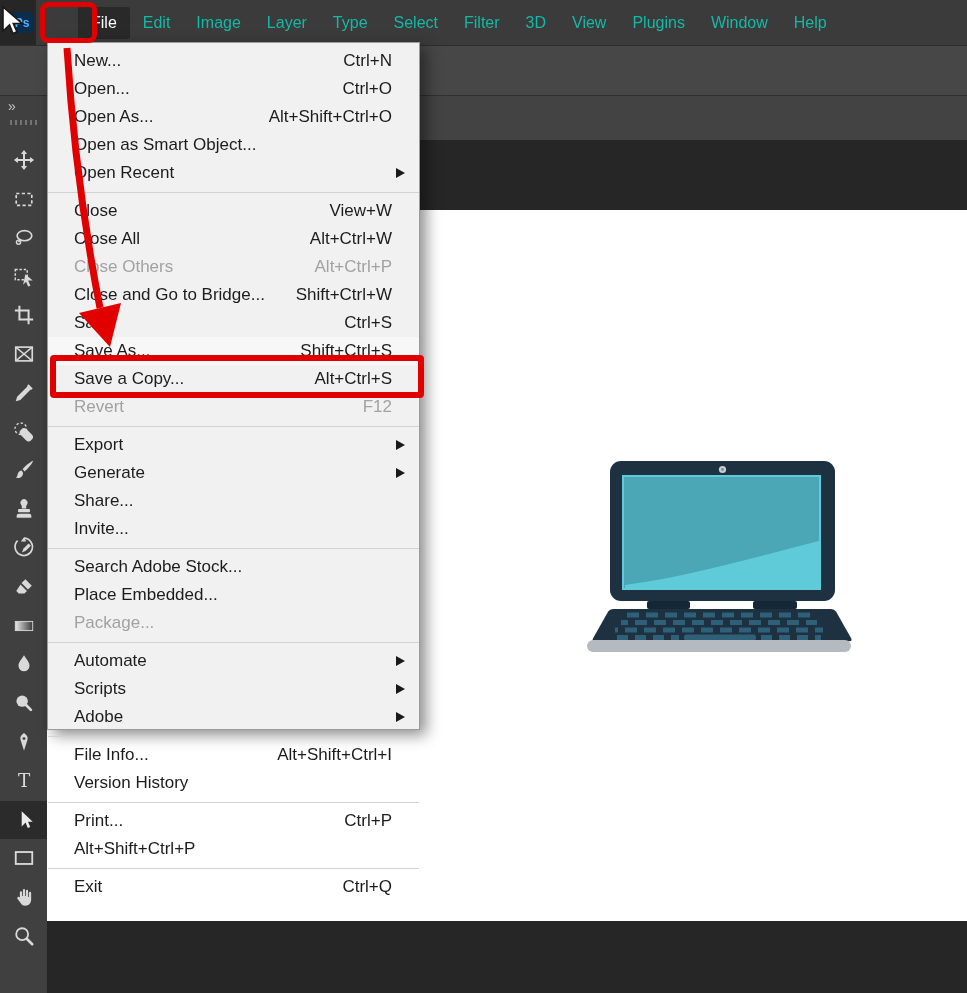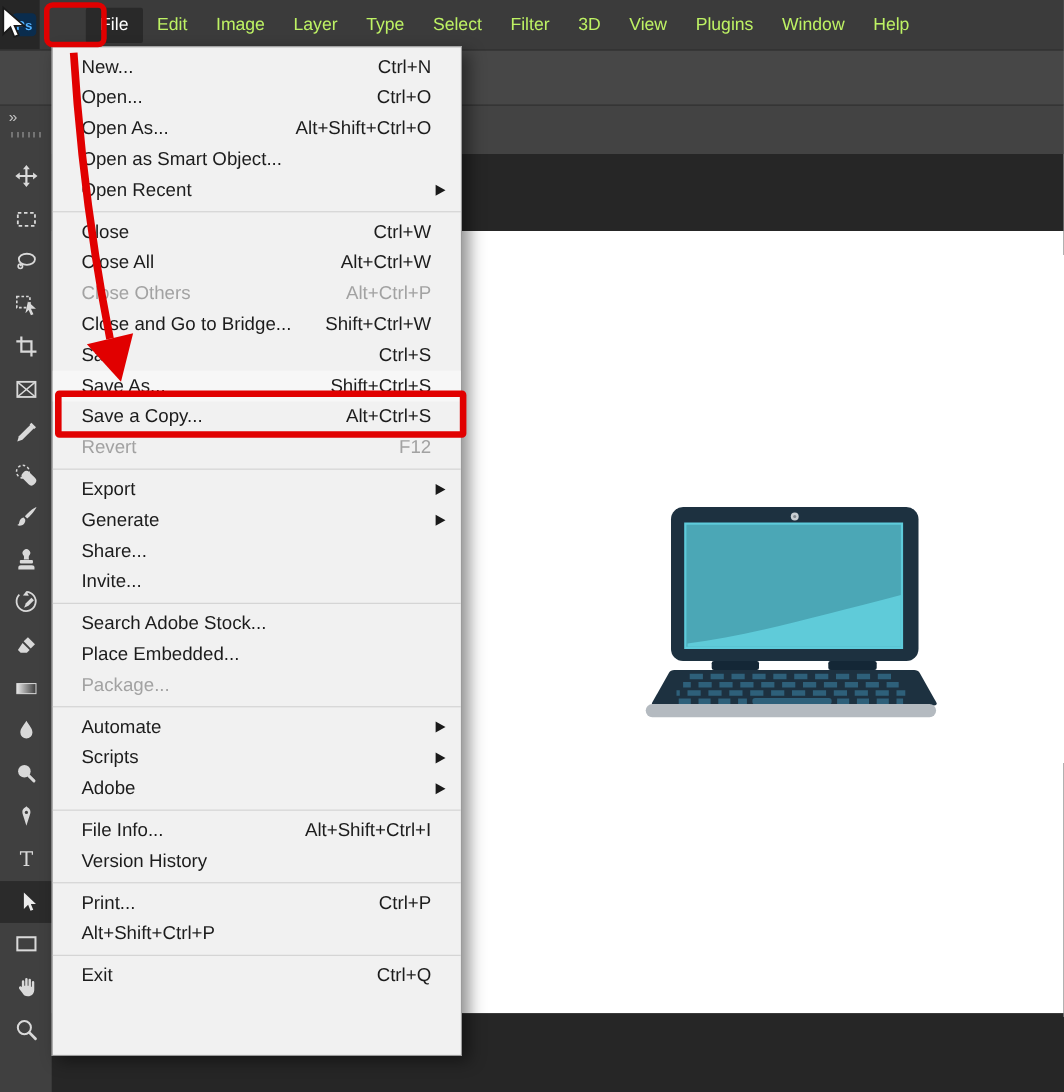--- a/index.html
+++ b/index.html
@@ -2,21 +2,21 @@
 <html><head>
 <meta charset="utf-8">
 <style>
   * { margin:0; padding:0; box-sizing:border-box; }
   html,body { width:967px; height:993px; overflow:hidden; }
   body { font-family:"Liberation Sans", sans-serif; background:#262626; position:relative; }
   .abs { position:absolute; }
 
   
   .menubar { left:0; top:0; width:967px; height:45px; background:#3b3b3b; display:flex; align-items:center; padding-left:42px; z-index:3;margin-left:36px; }
-  .mb-item { color:#bef264; font-size:16px; padding:7px 13px; cursor:default; }
+  .mb-item { color:#14b8a6; font-size:16px; padding:7px 13px; cursor:default; }
   .mb-item.active { background:#292929; color:#fff; border-radius:2px; }
   .ps-logo { left:11px; top:12px; width:22px; height:21px; background:#0a2c4d; border-radius:4px; color:#53b2ff; font-size:12px; font-weight:bold; display:flex; align-items:center; justify-content:center; z-index:4; }
 
   
   .optionsbar { left:0; top:45px; width:967px; height:51px; background:#474747; border-top:1px solid #2d2d2d; border-bottom:1px solid #303030; z-index:3; }
   .drag-handle { left:4px; top:52px; width:3px; height:38px; background:repeating-linear-gradient(to bottom,#6e6e6e 0 2px,transparent 2px 5px); }
   .opt-label { color:#d4d4d4; font-size:15px; top:63px; }
   .opt-label.dim { color:#8f8f8f; }
   .swatch { left:482px; top:56px; width:41px; height:29px; background:#090909; border:1px solid #6b6b6b; display:flex; align-items:center; justify-content:center; }
   .swatch-pill { width:23px; height:11px; border:2px solid #9a9a9a; border-radius:2px; }
@@ -37,21 +37,21 @@
   .tb-collapse { position:absolute; left:0; top:2px; width:47px; height:18px; color:#c3c3c3; font-size:14px; padding-left:8px; }
   .tb-dots { position:absolute; left:10px; top:24px; width:28px; height:5px; background:repeating-linear-gradient(90deg,#747474 0 2px,transparent 2px 5px); }
   .tool { position:absolute; left:0; width:47px; height:38px; display:flex; align-items:center; justify-content:center; }
   .tool.selected { background:#2b2b2b; }
   .tool svg { display:block; }
   .ticon { stroke:#d9d9d9; fill:none; }
   .tfill { fill:#d9d9d9; stroke:none; }
   .edge-tick { position:absolute; left:48px; width:12px; height:1px; background:#c9c9c9; }
 
   
-  .filemenu { left:47px; top:42px; width:373px; height:918px; background:#f1f1f1; border:1px solid #9b9b9b; box-shadow:6px 5px 14px rgba(0,0,0,.45); z-index:5; padding-top:4px; }
+  .filemenu { left:47px; top:42px; width:373px; height:688px; background:#f1f1f1; border:1px solid #9b9b9b; box-shadow:6px 5px 14px rgba(0,0,0,.45); z-index:5; padding-top:4px; }
   .mrow { display:flex; align-items:center; height:28px; padding:0 27px 0 26px; font-size:17px; color:#1c1c1c; }
   .mrow .ml { flex:1; white-space:nowrap; }
   .mrow .ms { white-space:nowrap; }
   .mrow.dis { color:#a2a2a2; }
   .mrow.hl { background:#f7f7f7; }
   .arr { width:0; height:0; border-left:9px solid #1a1a1a; border-top:5.5px solid transparent; border-bottom:5.5px solid transparent; margin-right:-13px; }
   .msep { height:1px; background:#d2d2d2; margin:4.5px 0; }
 
   
   .red-box { border:5px solid #e10000; border-radius:8px; z-index:10; pointer-events:none; }
@@ -285,21 +285,21 @@
   <div class="mrow">
       <span class="ml">Open as Smart Object...</span>
     </div>
   <div class="mrow">
       <span class="ml">Open Recent</span>
       <span class="arr"></span>
     </div>
   <div class="msep"></div>
   <div class="mrow">
       <span class="ml">Close</span>
-      <span class="ms">Ctrl+W</span>
+      <span class="ms">View+W</span>
     </div>
   <div class="mrow">
       <span class="ml">Close All</span>
       <span class="ms">Alt+Ctrl+W</span>
     </div>
   <div class="mrow dis">
       <span class="ml">Close Others</span>
       <span class="ms">Alt+Ctrl+P</span>
     </div>
   <div class="mrow">

